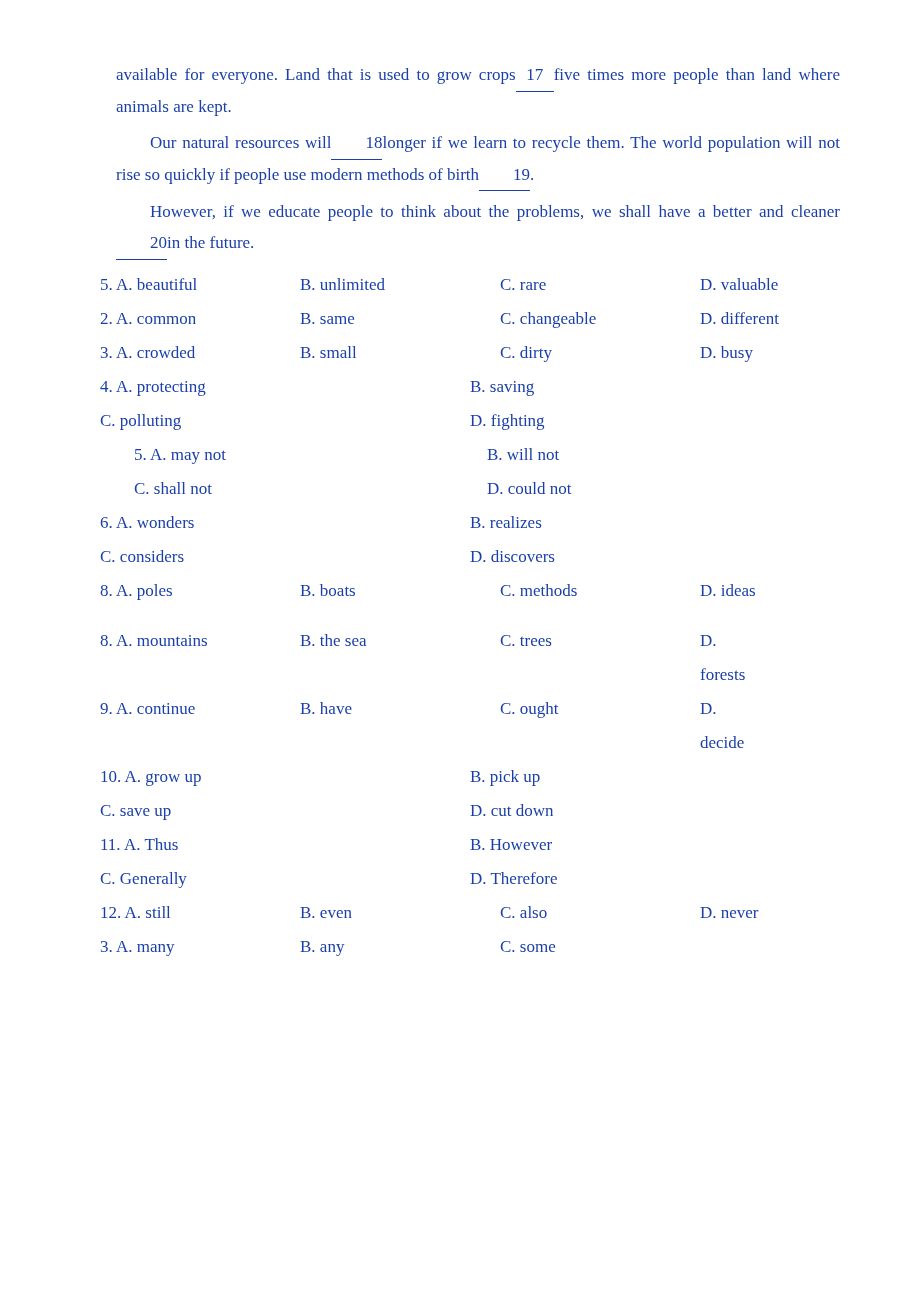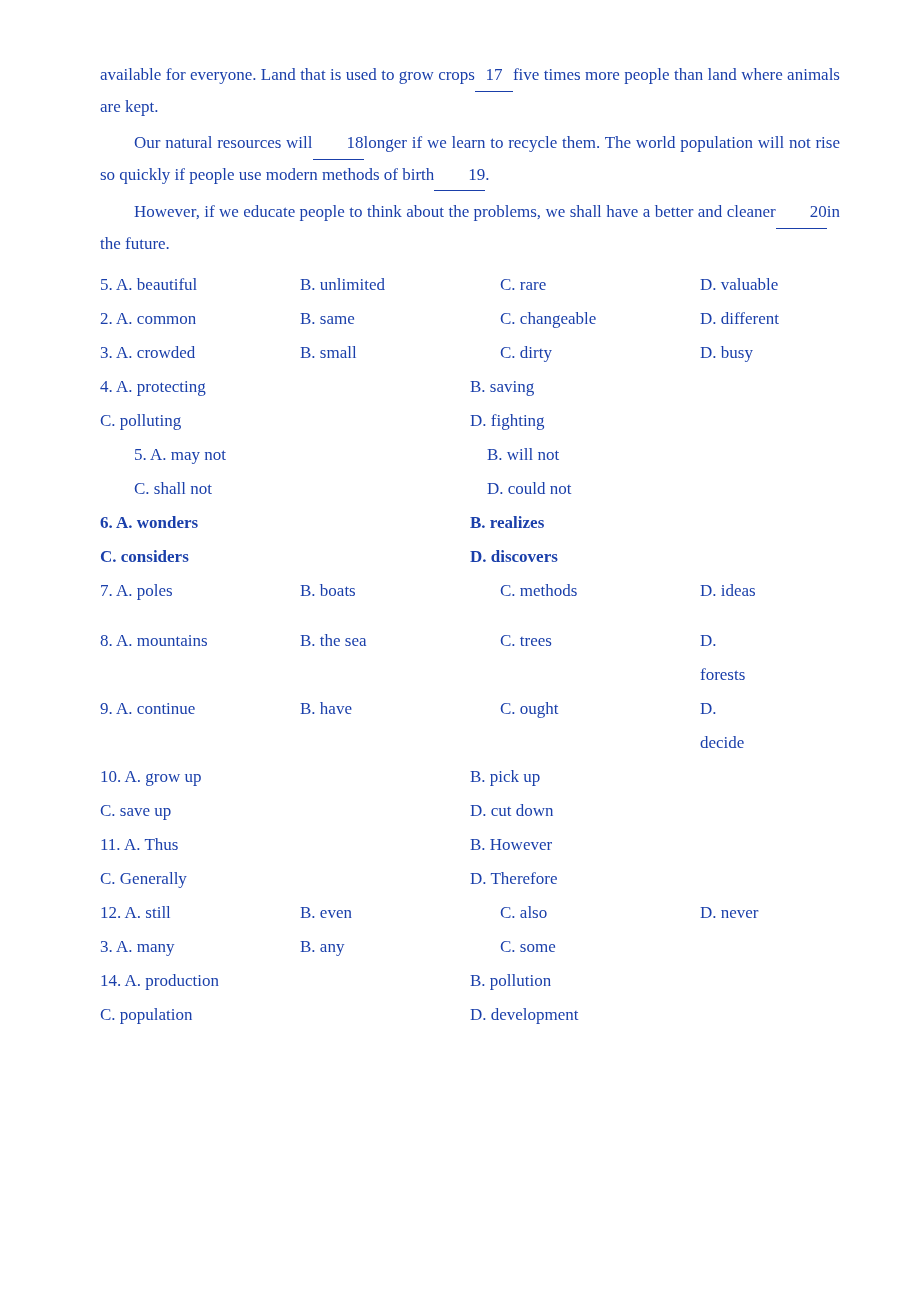--- a/index.html
+++ b/index.html
@@ -13,20 +13,21 @@
       font-size: 17px;
       color: #1a3faa;
       width: 920px;
       min-height: 1302px;
       padding: 60px 80px 60px 100px;
     }
     .text-block {
       text-align: justify;
       line-height: 1.8;
       margin-bottom: 6px;
+      margin-left: 16px;
     }
     .indent {
       text-indent: 2em;
     }
     .blank {
       display: inline-block;
       border-bottom: 1.5px solid #1a3faa;
       min-width: 38px;
       text-align: center;
       font-weight: normal;
@@ -99,33 +100,33 @@
       <span class="option-cell">5. A. may not</span>
       <span class="option-cell"></span>
       <span class="option-cell">B. will not</span>
       <span class="option-cell"></span>
       <span class="option-cell">C. shall not</span>
       <span class="option-cell"></span>
       <span class="option-cell">D. could not</span>
       <span class="option-cell"></span>
     </div>
 
-    <div style="display:grid; grid-template-columns: 200px 1fr 200px 1fr; line-height:2.0;font-weight:bold;">
+    <div style="display:grid; grid-template-columns: 200px 1fr 200px 1fr; line-height:2.0;">
       <span class="option-cell">6. A. wonders</span>
       <span class="option-cell"></span>
       <span class="option-cell">B. realizes</span>
       <span class="option-cell"></span>
       <span class="option-cell">C. considers</span>
       <span class="option-cell"></span>
       <span class="option-cell">D. discovers</span>
       <span class="option-cell"></span>
     </div>
 
     <div class="option-row">
-      <span class="option-cell">7. A. poles</span>
+      <span class="option-cell">8. A. poles</span>
       <span class="option-cell">B. boats</span>
       <span class="option-cell">C. methods</span>
       <span class="option-cell">D. ideas</span>
     </div>
 
     <div style="display:grid; grid-template-columns: 200px 200px 200px 200px; line-height:2.0;margin-top:16px;">
       <span class="option-cell">8. A. mountains</span>
       <span class="option-cell">B. the sea</span>
       <span class="option-cell">C. trees</span>
       <span class="option-cell">D.</span>
@@ -174,25 +175,15 @@
       <span class="option-cell">C. also</span>
       <span class="option-cell">D. never</span>
     </div>
 
     <div class="option-row">
       <span class="option-cell">3. A. many</span>
       <span class="option-cell">B. any</span>
       <span class="option-cell">C. some</span>
     </div>
 
-    <div style="display:grid; grid-template-columns: 200px 1fr 200px 1fr; line-height:2.0;">
-      <span class="option-cell">14. A. production</span>
-      <span class="option-cell"></span>
-      <span class="option-cell">B. pollution</span>
-      <span class="option-cell"></span>
-      <span class="option-cell">C. population</span>
-      <span class="option-cell"></span>
-      <span class="option-cell">D. development</span>
-      <span class="option-cell"></span>
-    </div>
 
   </div>
 </div>
 
 </body></html>

